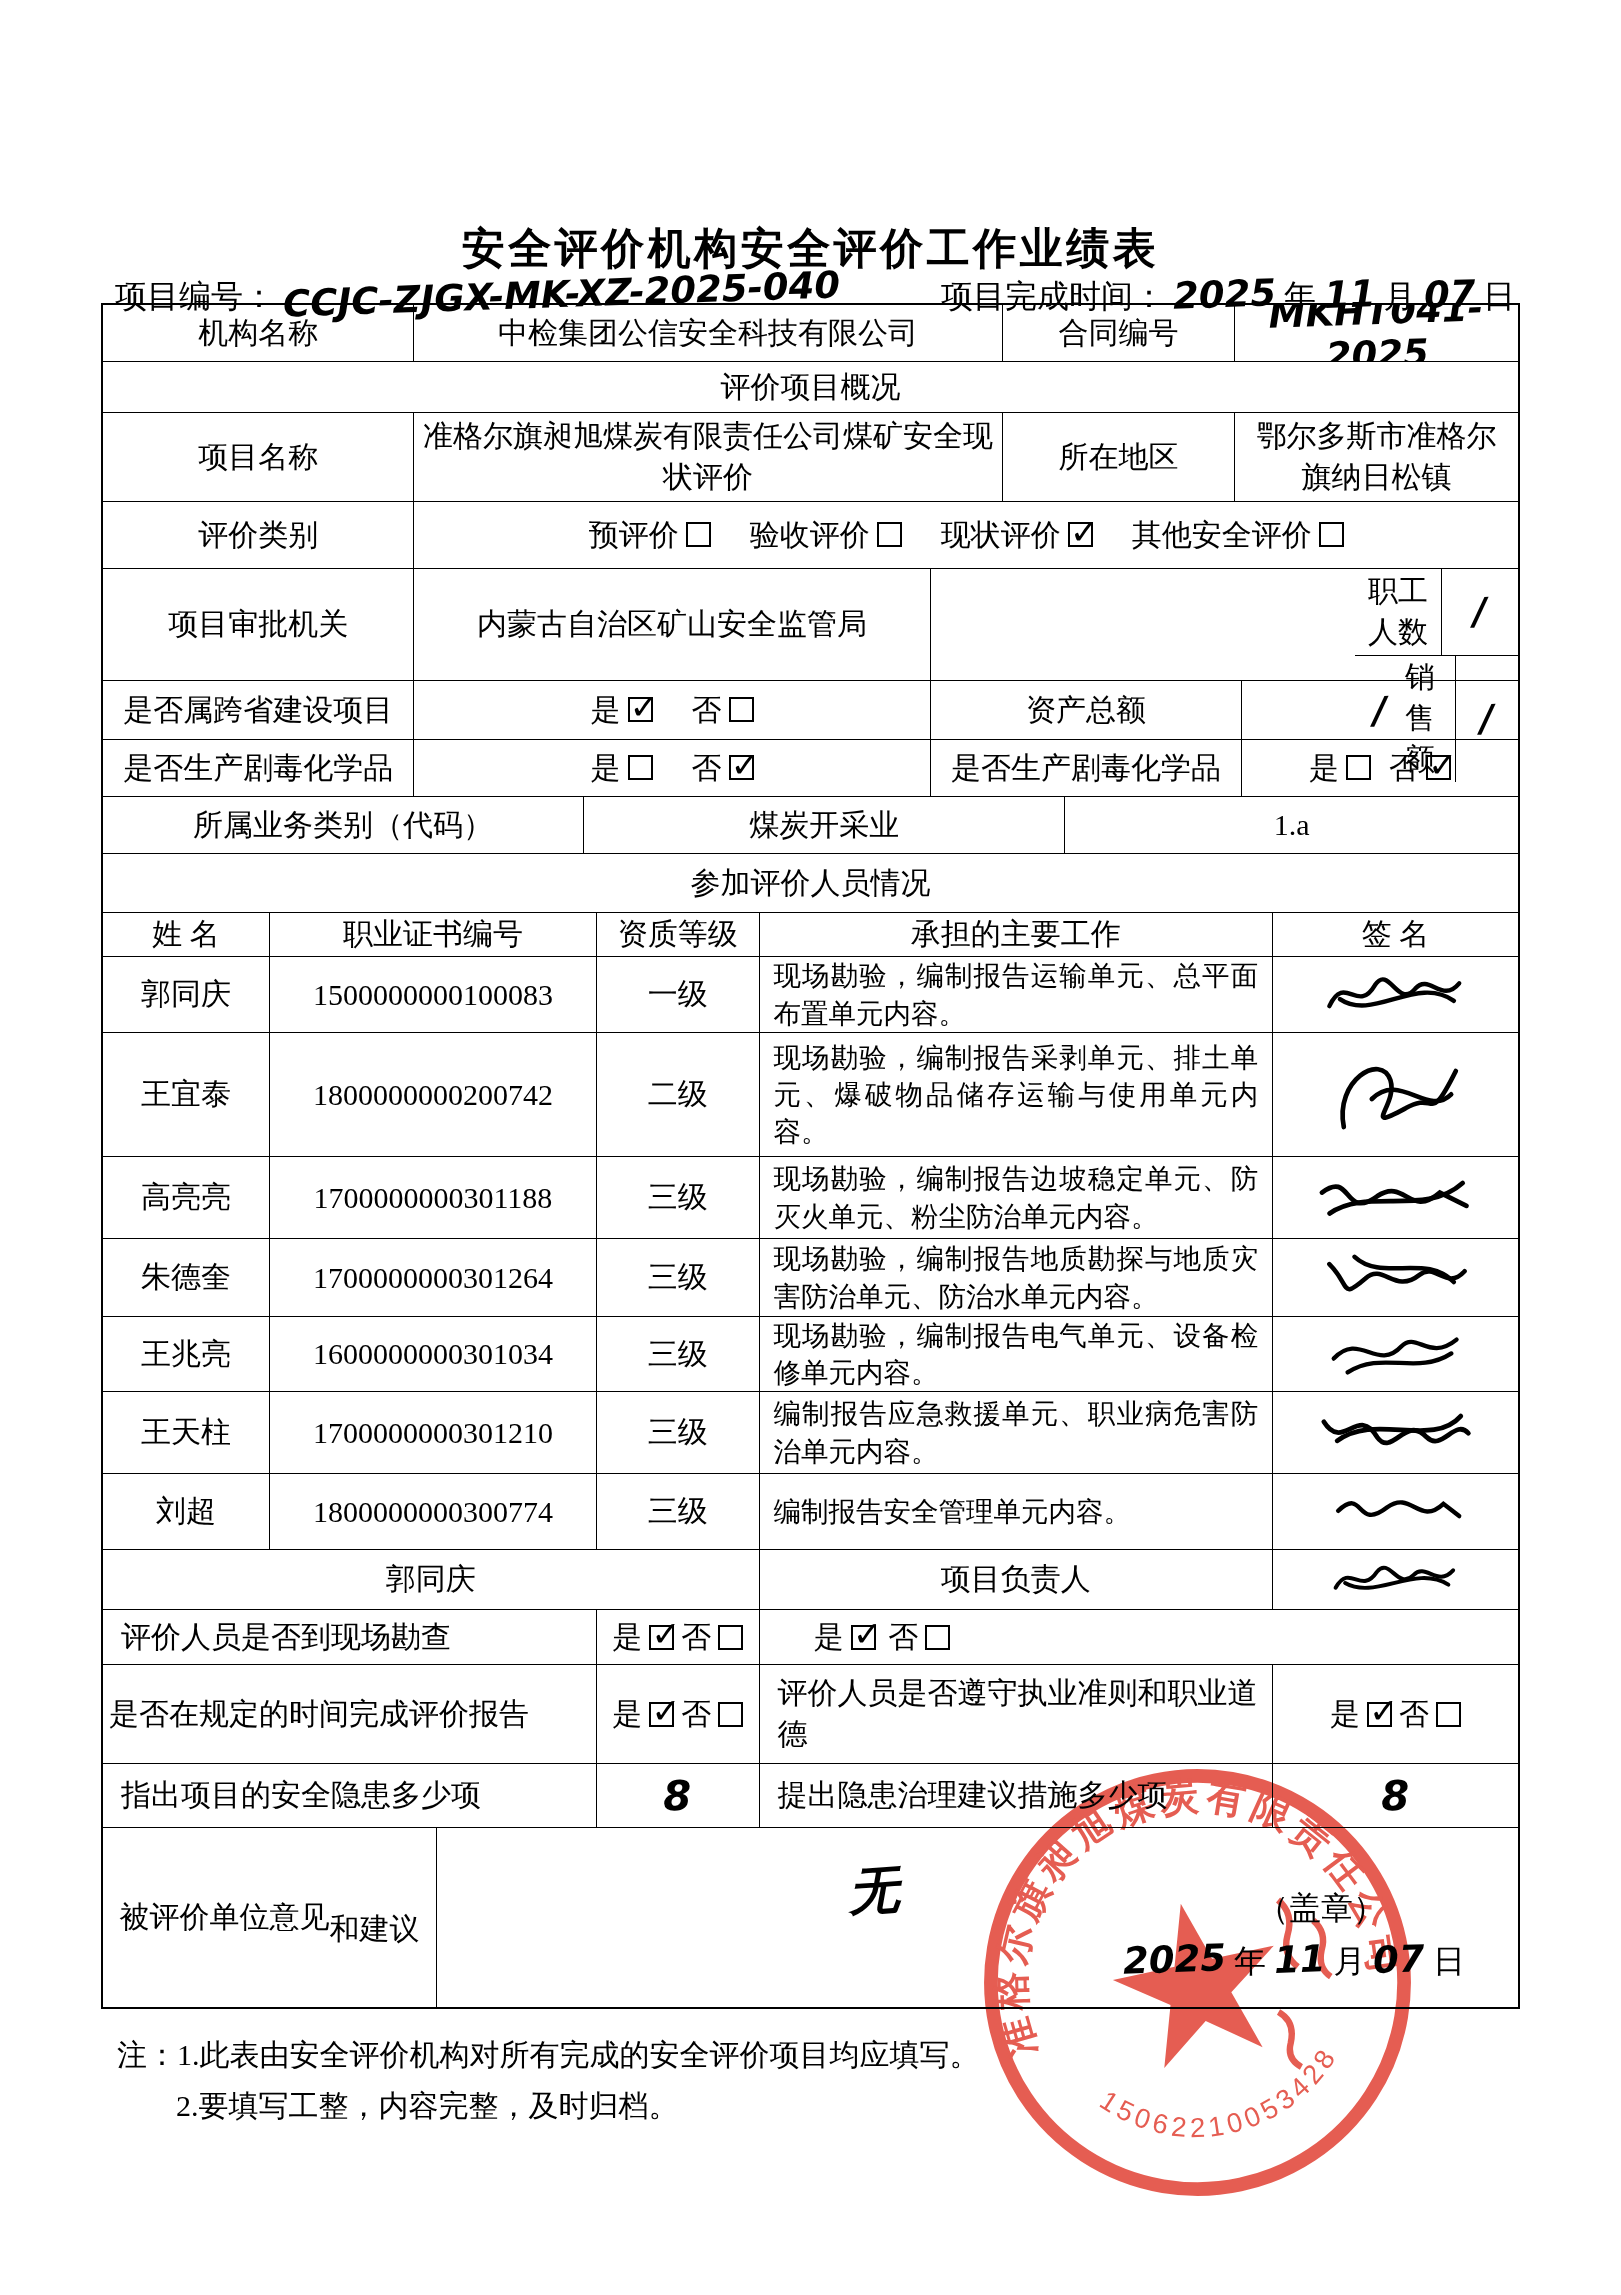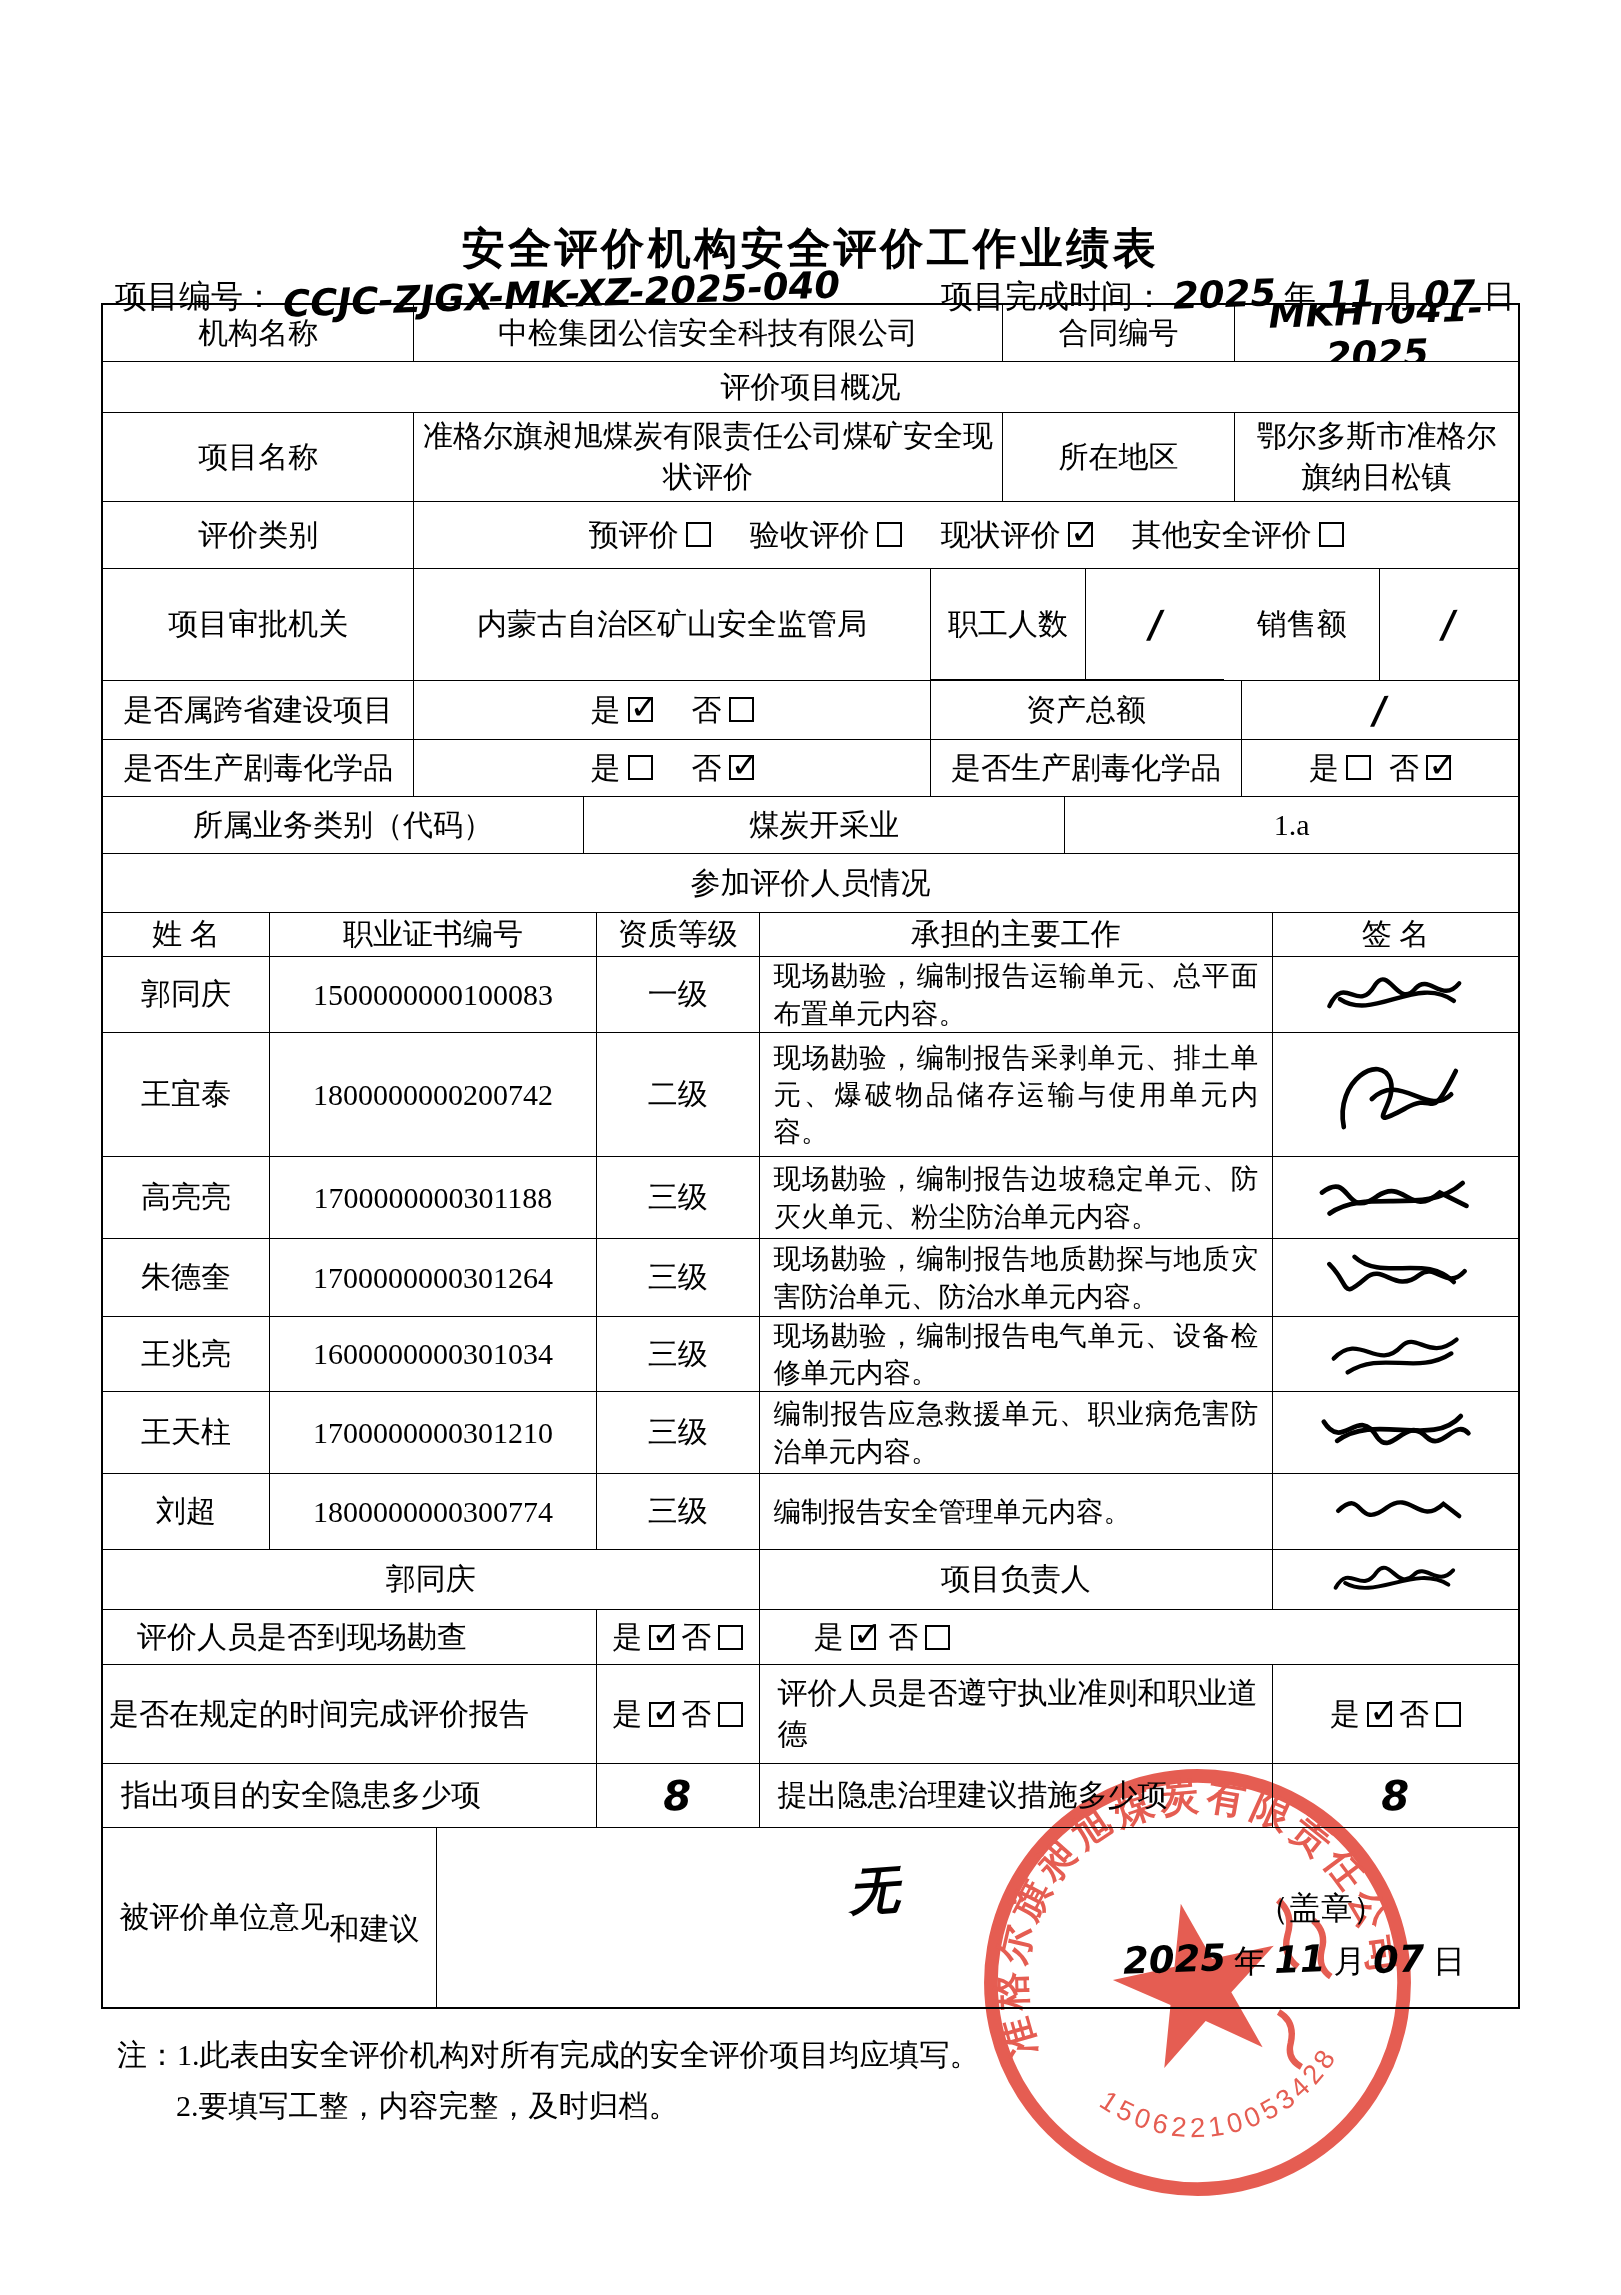--- a/index.html
+++ b/index.html
@@ -15,21 +15,21 @@
         display:inline-block;transform:rotate(-2deg);}
   .hand.big{font-size:37px;}
   .tbl{position:absolute;left:101px;top:303px;width:1419px;border:2.7px solid #000;box-sizing:border-box;}
   .row{display:flex;border-bottom:1.8px solid #000;box-sizing:border-box;align-items:stretch;}
   .row:last-child{border-bottom:none;}
   .cell{border-right:1.8px solid #000;box-sizing:border-box;display:flex;align-items:center;
         justify-content:center;text-align:center;font-size:30px;padding:1.8px 7px;overflow:hidden;}
   .cell:last-child{border-right:none;}
   .cell.left{justify-content:flex-start;text-align:left;}
   .cell.work{justify-content:flex-start;text-align:justify;font-size:27.5px;line-height:1.35;padding:3.5px 14px;}
-  .stack{display:flex;flex-direction:row;border-right:1.8px solid #000;box-sizing:border-box;}
+  .stack{display:flex;flex-direction:column;border-right:1.8px solid #000;box-sizing:border-box;align-items:flex-end;}
   .stack:last-child{border-right:none;}
   .sub{display:flex;flex:1;border-bottom:1.8px solid #000;box-sizing:border-box;}
   .sub:last-child{border-bottom:none;}
   .sub .cell{height:100%;}
   .cb{display:inline-block;width:25px;height:25px;border:2.7px solid #000;box-sizing:border-box;
       vertical-align:-2.7px;margin-left:7px;position:relative;}
   .cb.checked::after{content:"✓";position:absolute;left:0px;top:-12.4px;font-size:35px;
       font-weight:bold;font-family:"DejaVu Sans",sans-serif;}
   .opt{margin:0 19.5px;white-space:nowrap;}
   .sig{width:92%;height:86%;}
@@ -276,21 +276,21 @@
       <div class="cell" style="width:36.3%">项目负责人</div>
       <div class="cell" style="width:17.3%">
         <svg class="sig" viewBox="0 0 170 60">
             <path d="M10,40 C28,8 42,50 62,20 C78,0 88,44 108,24 C124,8 138,40 158,18"></path>
             <path d="M22,34 C60,56 110,10 152,36"></path>
           </svg>
       </div>
     </div>
 
     <div class="row" style="height:55px">
-      <div class="cell left" style="width:34.9%;padding-left:34px">评价人员是否到现场勘查</div>
+      <div class="cell left" style="width:34.9%;padding-left:18px">评价人员是否到现场勘查</div>
       <div class="cell" style="width:11.5%">
         <span>是</span>
           <span class="cb checked"></span>
         <span style="margin-left:7px">否</span>
           <span class="cb"></span>
       </div>
       <div class="cell" style="width:17.3%">
         <span>是</span>
           <span class="cb checked"></span>
         <span style="margin-left:12.4px">否</span>

